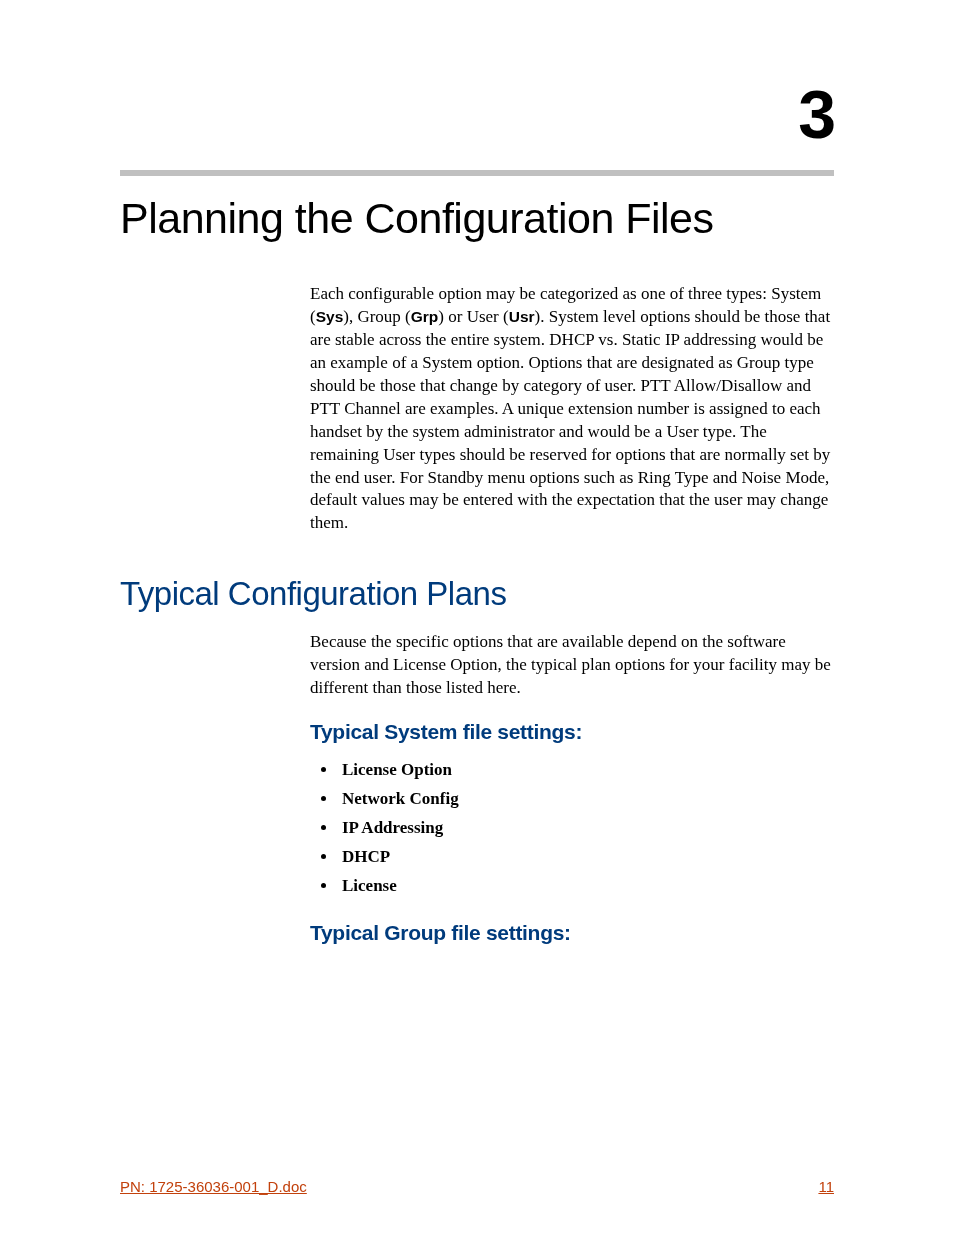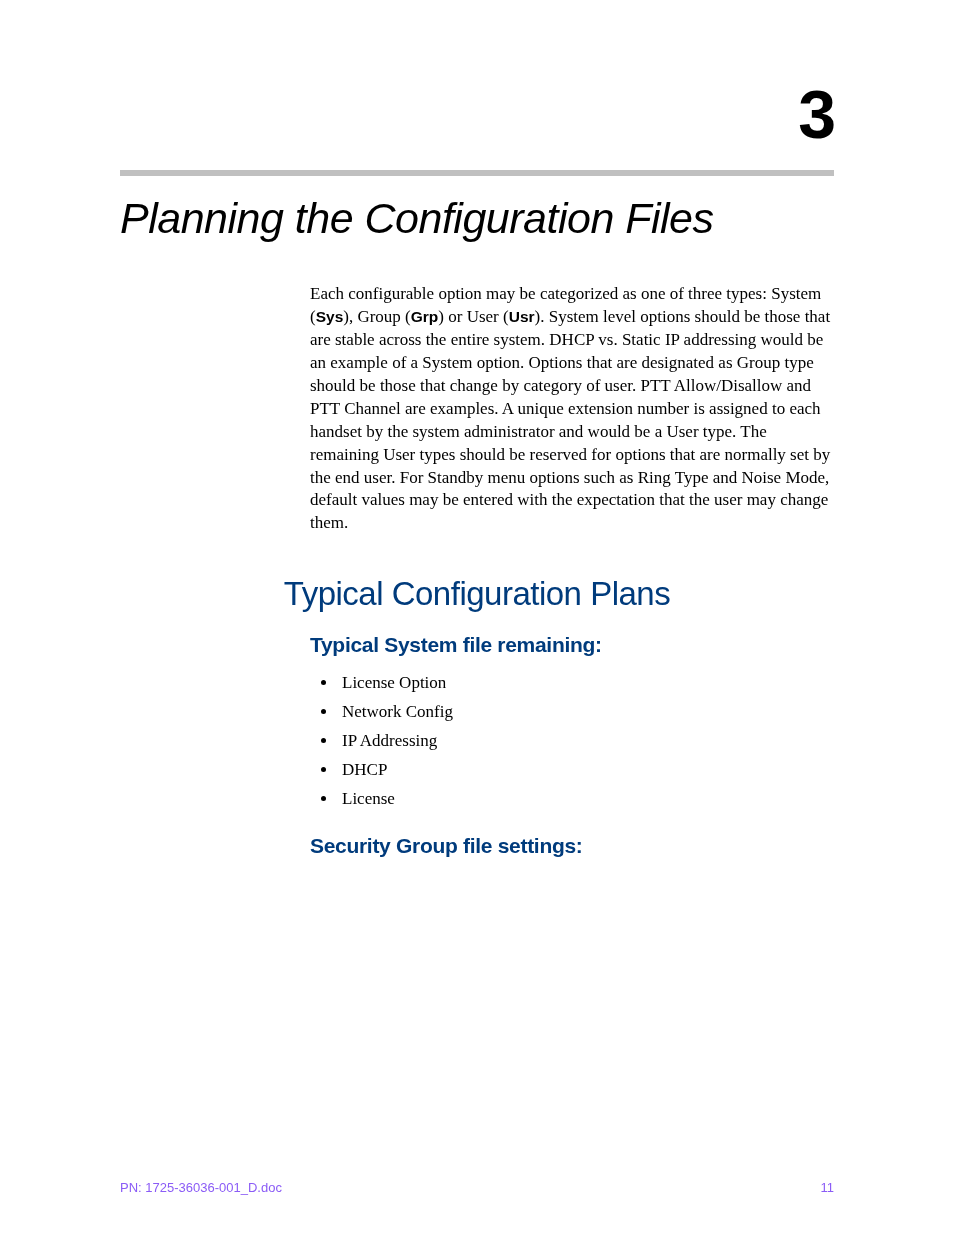--- a/index.html
+++ b/index.html
@@ -30,50 +30,49 @@
     height: 6px;
     background: #c0c0c0;
     margin: 22px 0 18px 0;
   }
   .chapter-title {
     font-family: Arial, Helvetica, sans-serif;
     font-weight: 400;
     font-size: 43px;
     margin: 0 0 40px 0;
     letter-spacing: -0.5px;
-    font-style: italic;
   }
   .indent-block {
     margin-left: 190px;
   }
   .body-text {
     font-size: 17px;
     line-height: 1.35;
     margin: 0 0 20px 0;
   }
   .section-heading {
     font-family: Arial, Helvetica, sans-serif;
     color: #003b7c;
     font-size: 33px;
     font-weight: 500;
     margin: 40px 0 18px 0;
     letter-spacing: -0.5px;
-    text-align: center;
   }
   .sub-heading {
     font-family: Arial, Helvetica, sans-serif;
     color: #003b7c;
     font-size: 21px;
     font-weight: 600;
     margin: 20px 0 12px 0;
     letter-spacing: -0.3px;
   }
   .bullets {
     margin: 0 0 18px 0;
     padding-left: 28px;
+    font-weight: bold;
   }
   .bullets li {
     font-size: 17px;
     line-height: 1.7;
     padding-left: 4px;
   }
   .bold-sans {
     font-family: Arial, Helvetica, sans-serif;
     font-weight: 700;
     font-size: 15.5px;
@@ -84,22 +83,23 @@
     font-size: 15.5px;
   }
   .footer {
     position: absolute;
     bottom: 40px;
     left: 120px;
     right: 120px;
     display: flex;
     justify-content: space-between;
     font-family: Arial, Helvetica, sans-serif;
-    font-size: 13px;
-    color: #8b5cf6;
+    font-size: 15px;
+    color: #c2410c;
+    text-decoration: underline;
   }
 </style>
 </head>
 <body>
 
 <div class="page">
 
   <div class="chapter-number">3</div>
 
   <div class="divider"></div>
@@ -108,33 +108,34 @@
 
   <div class="indent-block">
     <p class="body-text">
       <span>Each configurable option may be categorized as one of three types: System (</span><span class="sys-grp-usr">Sys</span><span>), Group (</span><span class="sys-grp-usr">Grp</span><span>) or User (</span><span class="sys-grp-usr">Usr</span><span>). System level options should be those that are stable across the entire system. DHCP vs. Static IP addressing would be an example of a System option. Options that are designated as Group type should be those that change by category of user. PTT Allow/Disallow and PTT Channel are examples. A unique extension number is assigned to each handset by the system administrator and would be a User type. The remaining User types should be reserved for options that are normally set by the end user. For Standby menu options such as Ring Type and Noise Mode, default values may be entered with the expectation that the user may change them.</span>
     </p>
   </div>
 
   <h2 class="section-heading">Typical Configuration Plans</h2>
 
   <div class="indent-block">
+    <p class="body-text">Because the specific options that are available depend on the software version and License Option, the typical plan options for your facility may be different than those listed here.</p>
 
-    <h3 class="sub-heading">Typical System file remaining:</h3>
+    <h3 class="sub-heading">Typical System file settings:</h3>
 
 
     <ul class="bullets">
       <li>License Option</li>
       <li>Network Config</li>
       <li>IP Addressing</li>
       <li>DHCP</li>
       <li>License</li>
     </ul>
 
-    <h3 class="sub-heading">Security Group file settings:</h3>
+    <h3 class="sub-heading">Typical Group file settings:</h3>
 
   </div>
 
   <div class="footer">
     <span>PN: 1725-36036-001_D.doc</span>
     <span>11</span>
   </div>
 
 </div>
 

